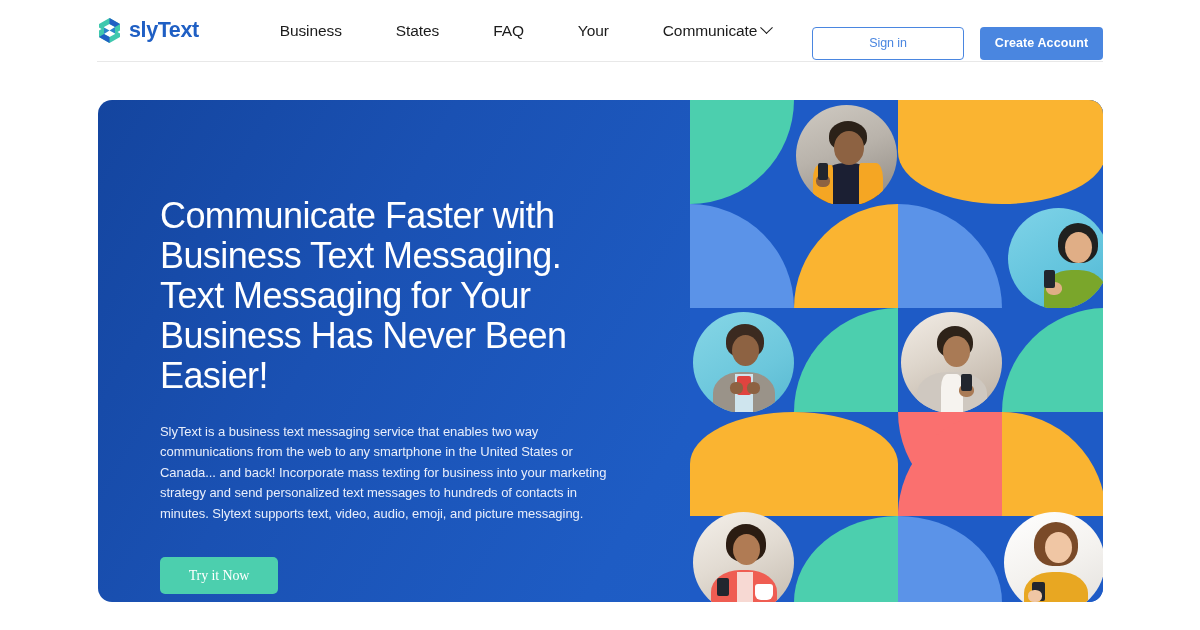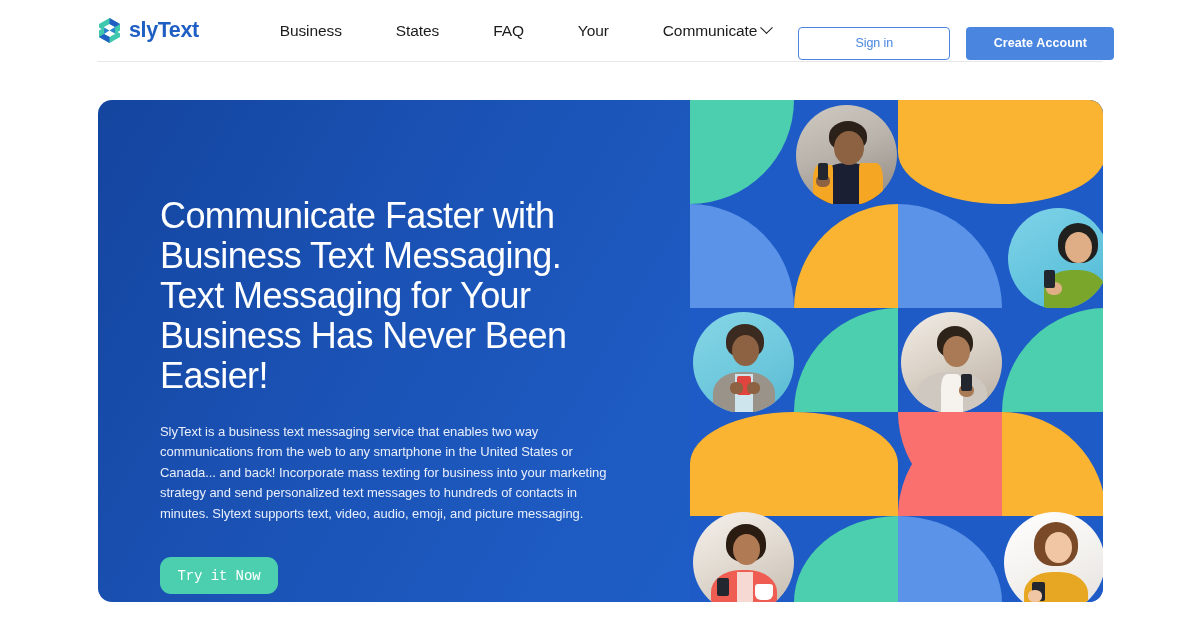--- a/index.html
+++ b/index.html
@@ -51,21 +51,21 @@
   .header-actions { margin-left: auto; display: flex; align-items: center; gap: 16px; margin-top: 25px; }
   .btn-signin {
     width: 152px; height: 33px; border-radius: 4px;
     border: 1px solid #4a86e0; background: #ffffff;
     color: #4a86e0; font-size: 12.5px;
     font-family: "Liberation Sans", sans-serif;
     display: flex; align-items: center; justify-content: center;
     cursor: pointer; letter-spacing: -0.1px;
   }
   .btn-create {
-    width: 148px; height: 33px; border-radius: 4px;
+    width: 123px; height: 33px; border-radius: 4px;
     border: none; background: #4a86e0; color: #ffffff;
     font-size: 12.5px; font-weight: bold;
     font-family: "Liberation Sans", sans-serif;
     display: flex; align-items: center; justify-content: center;
     cursor: pointer; letter-spacing: 0.1px;
   }
 
   
   .hero {
     position: absolute; left: 98px; top: 100px;
@@ -81,23 +81,23 @@
     line-height: 40px; letter-spacing: -0.6px;
     width: 470px;
   }
   .hero-sub {
     margin-top: 26px; width: 465px;
     color: #e8eefb; font-size: 13px; line-height: 20.4px;
     letter-spacing: -0.05px;
   }
   .btn-try {
     margin-top: 33px; width: 118px; height: 37px;
-    border: none; border-radius: 11px;
+    border: none; border-radius: 5px;
     background: #4ccfae; color: #ffffff;
-    font-size: 14px; font-family: Liberation Mono, monospace;
+    font-size: 14px; font-family: Liberation Serif, serif;
     display: flex; align-items: center; justify-content: center;
     cursor: pointer; letter-spacing: -0.1px;
   }
 
   
   .collage {
     position: absolute; right: 0; top: 0;
     width: 413px; height: 502px;
   }
   .cell { position: absolute; overflow: hidden; }

